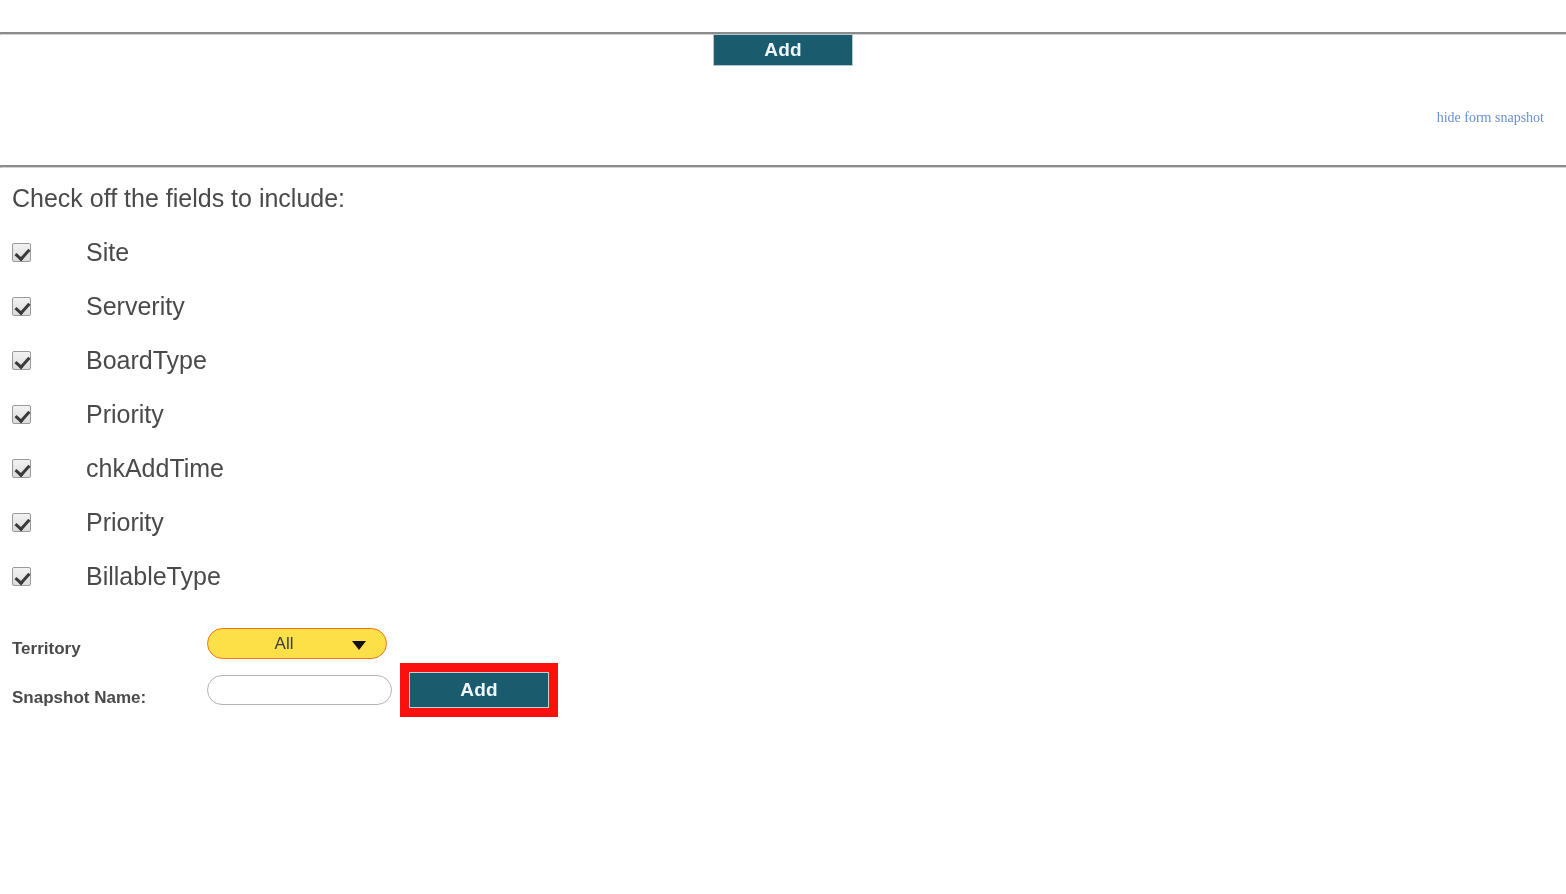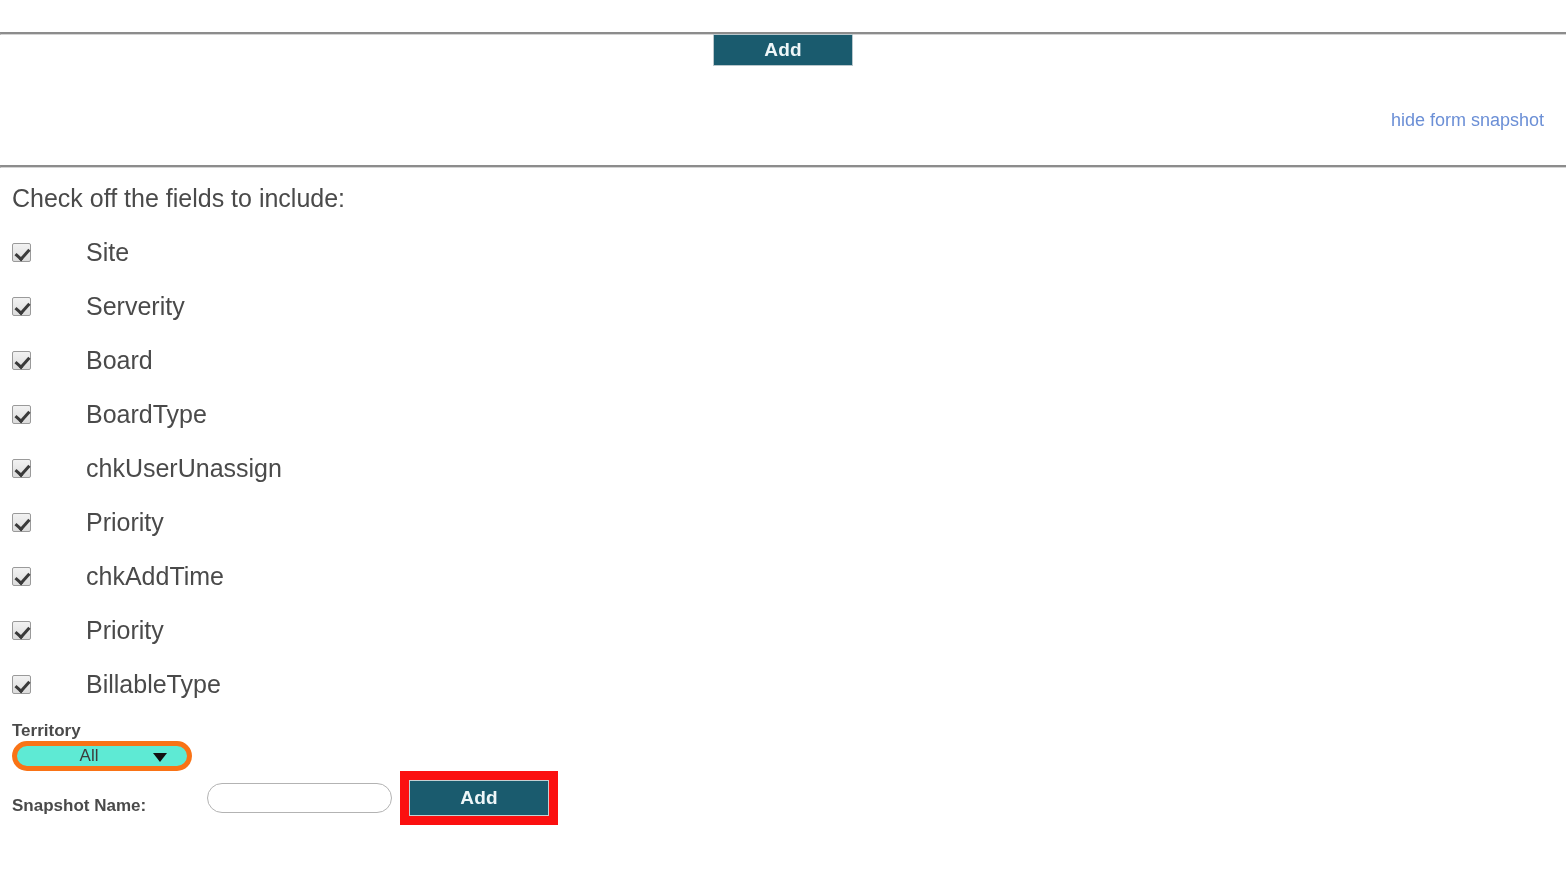--- a/index.html
+++ b/index.html
@@ -54,24 +54,24 @@
     cursor: pointer;
     box-sizing: border-box;
     padding: 0;
   }
 
   
   .hide-link {
     position: absolute;
     right: 22px;
     top: 110px;
-    font-size: 18px;
+    font-size: 14px;
     color: #6b8fd6;
     text-decoration: none;
-    font-family: Liberation Sans, sans-serif;
+    font-family: Liberation Serif, serif;
     white-space: nowrap;
     cursor: pointer;
   }
 
   
   .form-body {
     position: absolute;
     left: 12px;
     top: 183px;
     width: 1000px;
@@ -127,40 +127,39 @@
     font-size: 25px;
     color: #4a4a4a;
     font-family: "Liberation Sans", sans-serif;
     line-height: 28px;
     white-space: nowrap;
   }
 
   
   .territory-row {
     display: flex;
-    align-items: flex-start;
+    align-items: flex-end;
     height: 46px;
     margin-top: 10px;
-    flex-direction: column;
   }
   .small-label {
     font-size: 17px;
     color: #4a4a4a;
     font-family: "Liberation Sans", sans-serif;
     font-weight: bold;
     white-space: nowrap;
   }
   .territory-row .small-label { width: 195px; }
 
   .select-pill {
     width: 180px;
     height: 31px;
-    border: 5px solid #f97316;
+    border: 1px solid #f97316;
     border-radius: 16px;
-    background: #5eead4;
+    background: #fde047;
     box-sizing: border-box;
     position: relative;
     display: flex;
     align-items: center;
     justify-content: center;
     cursor: pointer;
   }
   .select-pill .sel-value {
     font-size: 17px;
     color: #3c3c3c;
@@ -249,34 +248,26 @@
       <li class="field-row">
         <span class="cbx"></span>
         <span class="field-label">Site</span>
       </li>
 
       <li class="field-row">
         <span class="cbx"></span>
         <span class="field-label">Serverity</span>
       </li>
 
-      <li class="field-row">
-        <span class="cbx"></span>
-        <span class="field-label">Board</span>
-      </li>
 
       <li class="field-row">
         <span class="cbx"></span>
         <span class="field-label">BoardType</span>
       </li>
 
-      <li class="field-row">
-        <span class="cbx"></span>
-        <span class="field-label">chkUserUnassign</span>
-      </li>
 
 
       <li class="field-row">
         <span class="cbx"></span>
         <span class="field-label">Priority</span>
       </li>
 
       <li class="field-row">
         <span class="cbx"></span>
         <span class="field-label">chkAddTime</span>

